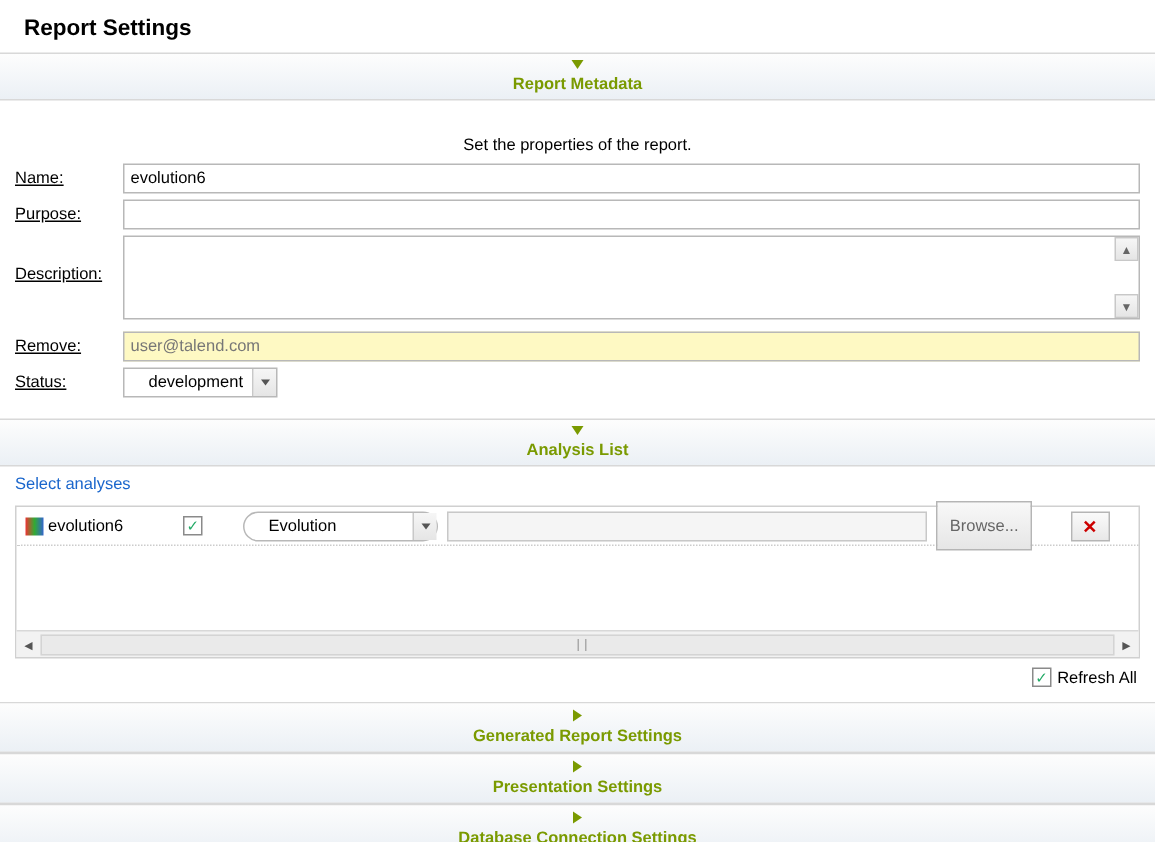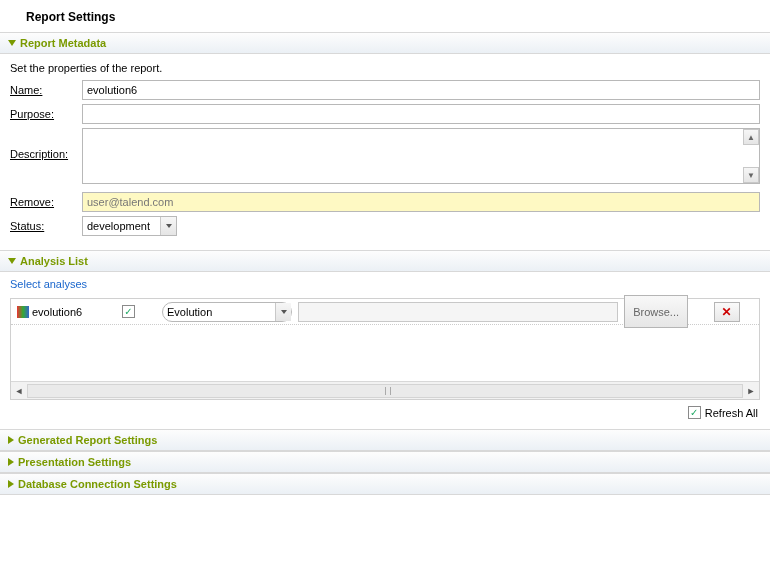--- a/index.html
+++ b/index.html
@@ -5,34 +5,35 @@
   * { box-sizing: border-box; }
   body {
     margin: 0;
     font-family: Tahoma, Arial, sans-serif;
     font-size: 11px;
     background: #fff;
     color: #000;
     width: 770px;
   }
   .page-title {
-    font-size: 12px;
+    font-size: 15px;
     font-weight: bold;
-    padding: 10px 8px 8px 26px;
+    padding: 10px 8px 8px 16px;
   }
   .section {
     border-top: 1px solid #d8d8d8;
   }
   .section-header {
     background: linear-gradient(#fdfdfd, #ebf0f5);
     padding: 4px 8px;
     display: flex;
     align-items: center;
     gap: 4px;
     border-bottom: 1px solid #d8d8d8;
+    flex-direction: column;
   }
   .section-header .title {
     color: #7a9a00;
     font-weight: bold;
     font-size: 11px;
   }
   .expander {
     width: 0; height: 0;
     display: inline-block;
   }
@@ -42,21 +43,21 @@
     border-top: 6px solid #7a9a00;
   }
   .expander.right {
     border-top: 4px solid transparent;
     border-bottom: 4px solid transparent;
     border-left: 6px solid #7a9a00;
   }
   .section-body {
     padding: 6px 10px 10px 10px;
   }
-  .subtext { margin: 2px 0 6px 0; }
+  .subtext { margin: 18px 0 6px 0; text-align: center; }
   .form-row {
     display: flex;
     align-items: center;
     margin: 4px 0;
   }
   .form-row.top { align-items: flex-start; }
   .form-row label {
     width: 72px;
     padding-right: 4px;
     text-decoration: underline;
@@ -92,21 +93,21 @@
     font-size: 8px; color: #666;
   }
   .scroll-btn.up { top: 0; }
   .scroll-btn.down { bottom: 0; }
   .select {
     display: inline-flex;
     align-items: center;
     border: 1px solid #b8b8b8;
     height: 20px;
     background: #fff;
-    padding-left: 4px;
+    padding-left: 16px;
     min-width: 95px;
   }
   .select .sel-text { flex: 1; padding-right: 6px; }
   .select .sel-btn {
     width: 16px; height: 18px;
     background: linear-gradient(#f6f6f6,#e5e5e5);
     border-left: 1px solid #c8c8c8;
     display:flex; align-items:center; justify-content:center;
   }
   .sel-arrow {

